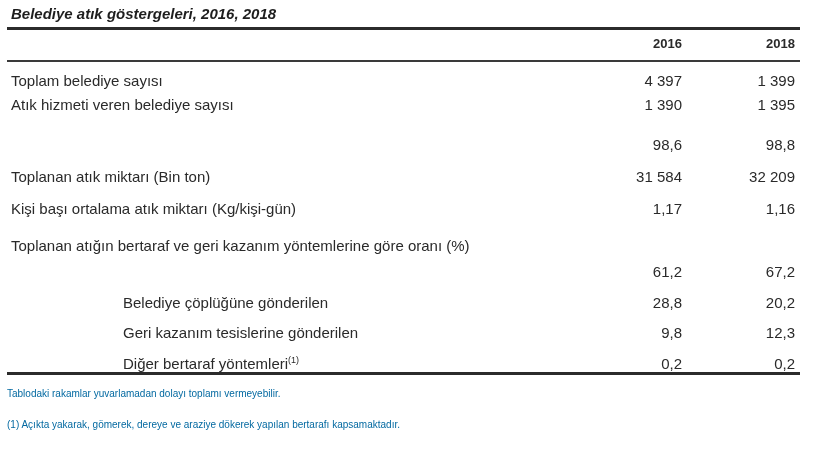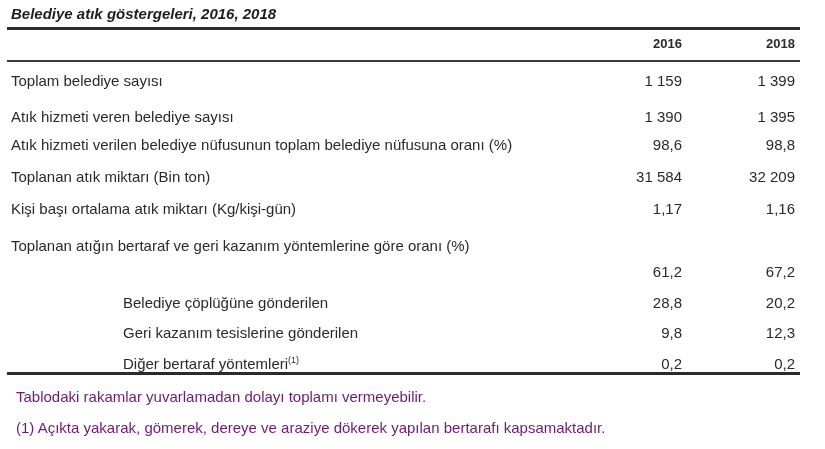--- a/index.html
+++ b/index.html
@@ -17,44 +17,43 @@
     .rule.bottom { top: 372px; height: 3px; }
     .hdr { position: absolute; top: 36px; font-size: 13px; font-weight: bold; color: #2a2a2a; }
     .hdr.c1 { right: 143px; }
     .hdr.c2 { right: 30px; }
     .row { position: absolute; left: 0; width: 825px; height: 20px; font-size: 15px; }
     .row .lbl { position: absolute; left: 11px; top: 0; white-space: nowrap; }
     .row.sub .lbl { left: 123px; }
     .row .v1 { position: absolute; right: 143px; top: 0; }
     .row .v2 { position: absolute; right: 30px; top: 0; }
     sup { font-size: 9px; vertical-align: 6px; }
-    .note { position: absolute; left: 16px; font-size: 15px; color: #701a75; white-space: nowrap; }
+    .note { position: absolute; left: 7px; font-size: 10px; color: #0369a1; white-space: nowrap; }
   </style>
 </head>
 <body>
 
 <div class="title">Belediye atık göstergeleri, 2016, 2018</div>
 <div class="rule top"></div>
 <div class="hdr c1">2016</div>
 <div class="hdr c2">2018</div>
 <div class="rule head"></div>
 
 <div id="rows">
     <div class="row" style="top: 72px;">
       <span class="lbl"><span>Toplam belediye sayısı</span></span>
-      <span class="v1">1 159</span>
+      <span class="v1">4 397</span>
       <span class="v2">1 399</span>
     </div>
-    <div class="row" style="top: 108px;">
+    <div class="row" style="top: 96px;">
       <span class="lbl"><span>Atık hizmeti veren belediye sayısı</span></span>
       <span class="v1">1 390</span>
       <span class="v2">1 395</span>
     </div>
     <div class="row" style="top: 136px;">
-      <span class="lbl"><span>Atık hizmeti verilen belediye nüfusunun toplam belediye nüfusuna oranı (%)</span></span>
       <span class="v1">98,6</span>
       <span class="v2">98,8</span>
     </div>
     <div class="row" style="top: 168px;">
       <span class="lbl"><span>Toplanan atık miktarı (Bin ton)</span></span>
       <span class="v1">31 584</span>
       <span class="v2">32 209</span>
     </div>
     <div class="row" style="top: 200px;">
       <span class="lbl"><span>Kişi başı ortalama atık miktarı (Kg/kişi-gün)</span></span>

